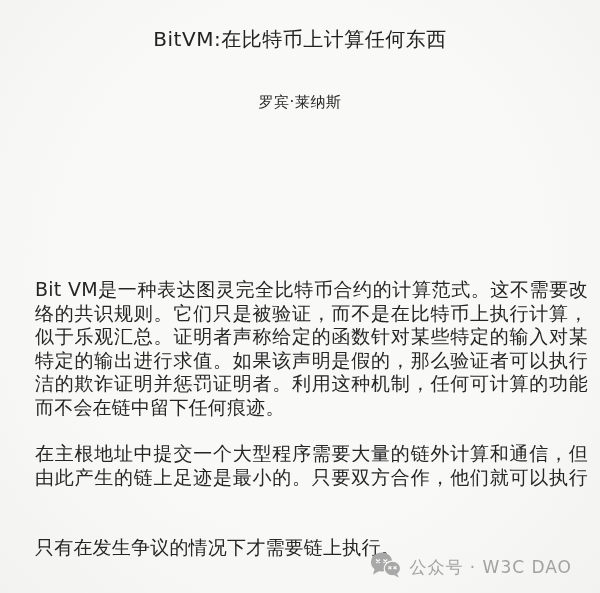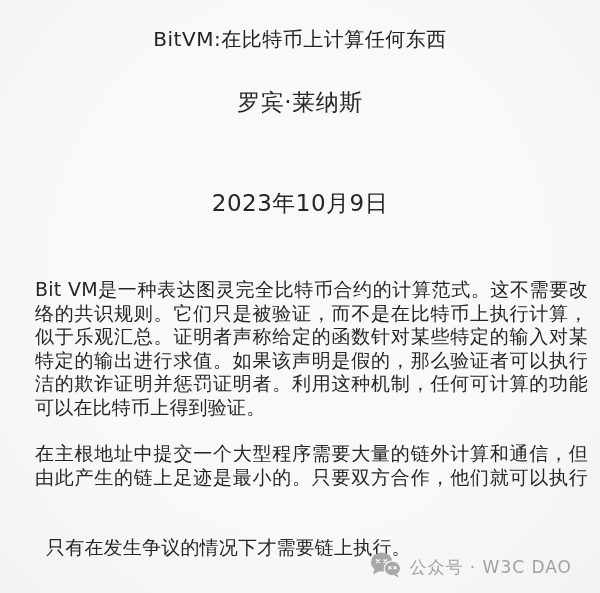--- a/index.html
+++ b/index.html
@@ -16,37 +16,37 @@
   .page{
     position:relative;
     width:600px;height:593px;
     overflow:hidden;
     color:var(--text);
     background:radial-gradient(ellipse at 50% 45%, #f9f9f8 55%, #f2f2f0 100%);
   }
   .centered{
     position:absolute;left:0;width:600px;
     text-align:center;
-    font-size:23px;line-height:24px;
+    font-size:15px;line-height:24px;
     letter-spacing:0.5px;
     white-space:nowrap;
   }
   .doc-title{top:27px;font-size:20px;color:#222;}
   .author{top:90px;}
   .email{top:127px;letter-spacing:0.2px;}
   .date{top:191px;}
   .abstract-heading{top:249px;}
   .body-block{
     position:absolute;left:35px;width:553px;
     font-size:19px;line-height:23.6px;
     color:var(--text);
   }
   .p1{top:278px;}
   .p2{top:442px;}
-  .p3{top:536px;margin-left:11px;}
+  .p3{top:536px;}
   .bline{
     text-align:justify;
     letter-spacing:0.2px;
     height:23.6px;
     overflow:hidden;
   }
   .just{text-align-last:justify;}
   .watermark{
     position:absolute;top:552px;right:28px;
     display:flex;align-items:center;gap:8px;
@@ -59,30 +59,29 @@
 </head>
 <body>
 
 <div class="page">
 
   <div class="centered doc-title">BitVM:在比特币上计算任何东西</div>
 
   <div class="centered author">罗宾·莱纳斯</div>
 
 
-  <div class="centered date">2023年10月9日</div>
 
 
   <div class="body-block p1">
     <div class="bline just">Bit VM是一种表达图灵完全比特币合约的计算范式。这不需要改变网</div>
     <div class="bline just">络的共识规则。它们只是被验证，而不是在比特币上执行计算，类</div>
     <div class="bline just">似于乐观汇总。证明者声称给定的函数针对某些特定的输入对某些</div>
     <div class="bline just">特定的输出进行求值。如果该声明是假的，那么验证者可以执行简</div>
     <div class="bline just">洁的欺诈证明并惩罚证明者。利用这种机制，任何可计算的功能都</div>
-    <div class="bline">可以在比特币上得到验证。</div>
+    <div class="bline">而不会在链中留下任何痕迹。</div>
   </div>
 
   <div class="body-block p2">
     <div class="bline just">在主根地址中提交一个大型程序需要大量的链外计算和通信，但是</div>
     <div class="bline just">由此产生的链上足迹是最小的。只要双方合作，他们就可以执行任</div>
   </div>
 
   <div class="body-block p3">
     <div class="bline">只有在发生争议的情况下才需要链上执行。</div>
   </div>

